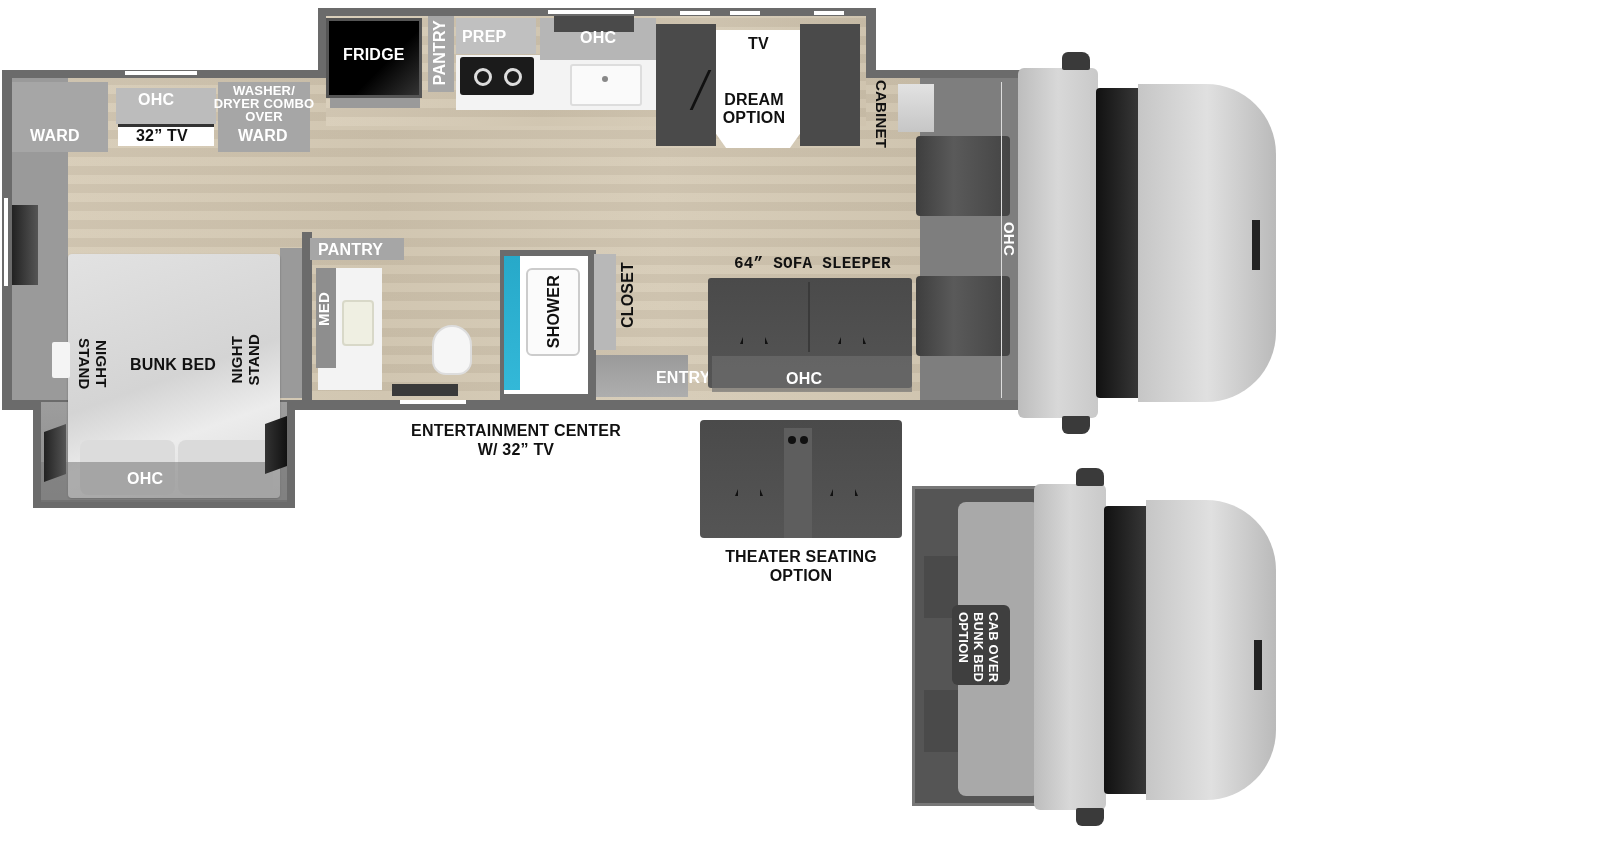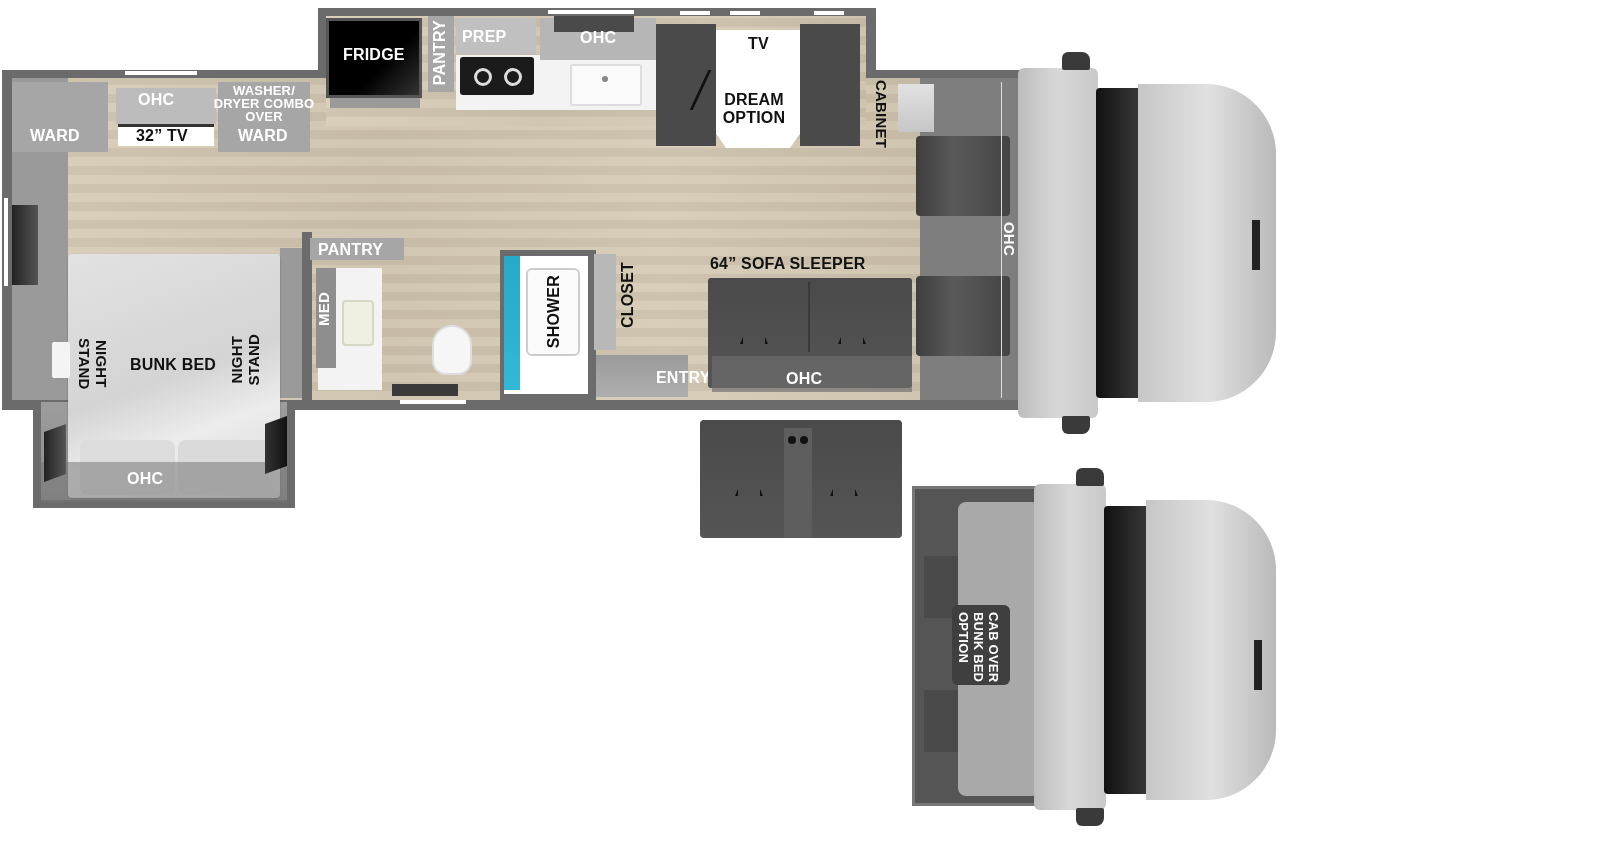--- a/index.html
+++ b/index.html
@@ -151,38 +151,46 @@
   <div class="abs dark-seat" style="left:916px;top:136px;width:94px;height:80px;border-radius:4px;background:linear-gradient(90deg,#3e3e3e,#5a5a5a 40%,#444);"></div>
   <div class="abs dark-seat" style="left:916px;top:276px;width:94px;height:80px;border-radius:4px;background:linear-gradient(90deg,#3e3e3e,#5a5a5a 40%,#444);"></div>
   <div class="abs" style="left:940px;top:82px;width:62px;height:316px;border-right:1px solid #ddd;"></div>
   <div class="lbl w vert" style="left:1002px;top:222px;font-size:15px;">OHC</div>
 
   <div class="abs dark-seat" style="left:708px;top:278px;width:204px;height:110px;border-radius:3px;background:linear-gradient(#4a4a4a,#555);"></div>
   <div class="abs" style="left:808px;top:282px;width:2px;height:70px;background:#3a3a3a;"></div>
   <div class="abs" style="left:740px;top:318px;width:28px;height:26px;border-left:3px solid #111;border-right:3px solid #111;clip-path:polygon(40% 0,60% 0,100% 100%,0 100%);"></div>
   <div class="abs" style="left:838px;top:318px;width:28px;height:26px;border-left:3px solid #111;border-right:3px solid #111;clip-path:polygon(40% 0,60% 0,100% 100%,0 100%);"></div>
   <div class="abs" style="left:712px;top:356px;width:200px;height:36px;background:rgba(110,110,110,.65);"></div>
-  <div class="lbl k" style="left:710px;top:256px;">64” SOFA SLEEPER</div>
+  <div class="lbl k" style="left:734px;top:256px;font-family:Liberation Mono, monospace;">64” SOFA SLEEPER</div>
   <div class="lbl w" style="left:786px;top:371px;">OHC</div>
   <div class="abs" style="left:748px;top:410px;width:150px;height:4px;background:#fff;"></div>
 
   <div class="abs truck" style="left:1018px;top:68px;width:80px;height:350px;border-radius:6px;"></div>
   <div class="abs" style="left:1062px;top:52px;width:28px;height:18px;background:#3a3a3a;border-radius:6px 8px 2px 2px;"></div>
   <div class="abs" style="left:1062px;top:416px;width:28px;height:18px;background:#3a3a3a;border-radius:2px 2px 8px 6px;"></div>
   <div class="abs windshield" style="left:1096px;top:88px;width:46px;height:310px;border-radius:4px;"></div>
   <div class="abs truck" style="left:1138px;top:84px;width:138px;height:318px;border-radius:0 70px 70px 0;background:linear-gradient(90deg,#c6c6c6,#e0e0e0 50%,#bababa);"></div>
   <div class="abs" style="left:1252px;top:220px;width:8px;height:50px;background:#222;"></div>
 
+  <div class="lbl k center" style="left:400px;top:421px;width:232px;line-height:19px;">
+    <div>ENTERTAINMENT CENTER</div>
+    <div>W/ 32” TV</div>
+  </div>
 
   <div class="abs" style="left:700px;top:420px;width:202px;height:118px;background:linear-gradient(#4a4a4a,#555);border-radius:4px;"></div>
   <div class="abs" style="left:784px;top:428px;width:28px;height:110px;background:#5e5e5e;"></div>
   <div class="abs" style="left:788px;top:436px;width:8px;height:8px;background:#111;border-radius:50%;"></div>
   <div class="abs" style="left:800px;top:436px;width:8px;height:8px;background:#111;border-radius:50%;"></div>
   <div class="abs" style="left:735px;top:470px;width:28px;height:26px;border-left:3px solid #111;border-right:3px solid #111;clip-path:polygon(40% 0,60% 0,100% 100%,0 100%);"></div>
   <div class="abs" style="left:830px;top:470px;width:28px;height:26px;border-left:3px solid #111;border-right:3px solid #111;clip-path:polygon(40% 0,60% 0,100% 100%,0 100%);"></div>
+  <div class="lbl k center" style="left:712px;top:547px;width:178px;line-height:19px;">
+    <div>THEATER SEATING</div>
+    <div>OPTION</div>
+  </div>
 
   <div class="abs" style="left:912px;top:486px;width:130px;height:320px;background:#555;border:3px solid #777;"></div>
   <div class="abs" style="left:958px;top:502px;width:82px;height:294px;background:#a9a9a9;border-radius:8px;"></div>
   <div class="abs dark-seat" style="left:924px;top:556px;width:34px;height:62px;"></div>
   <div class="abs dark-seat" style="left:924px;top:690px;width:34px;height:62px;"></div>
   <div class="abs" style="left:952px;top:605px;width:58px;height:80px;background:#3f3f3f;border-radius:6px;"></div>
   <div class="lbl w vert s13" style="left:956px;top:612px;line-height:15px;">
     <span>CAB OVER</span><br>
     <span>BUNK BED</span><br>
     <span>OPTION</span>

